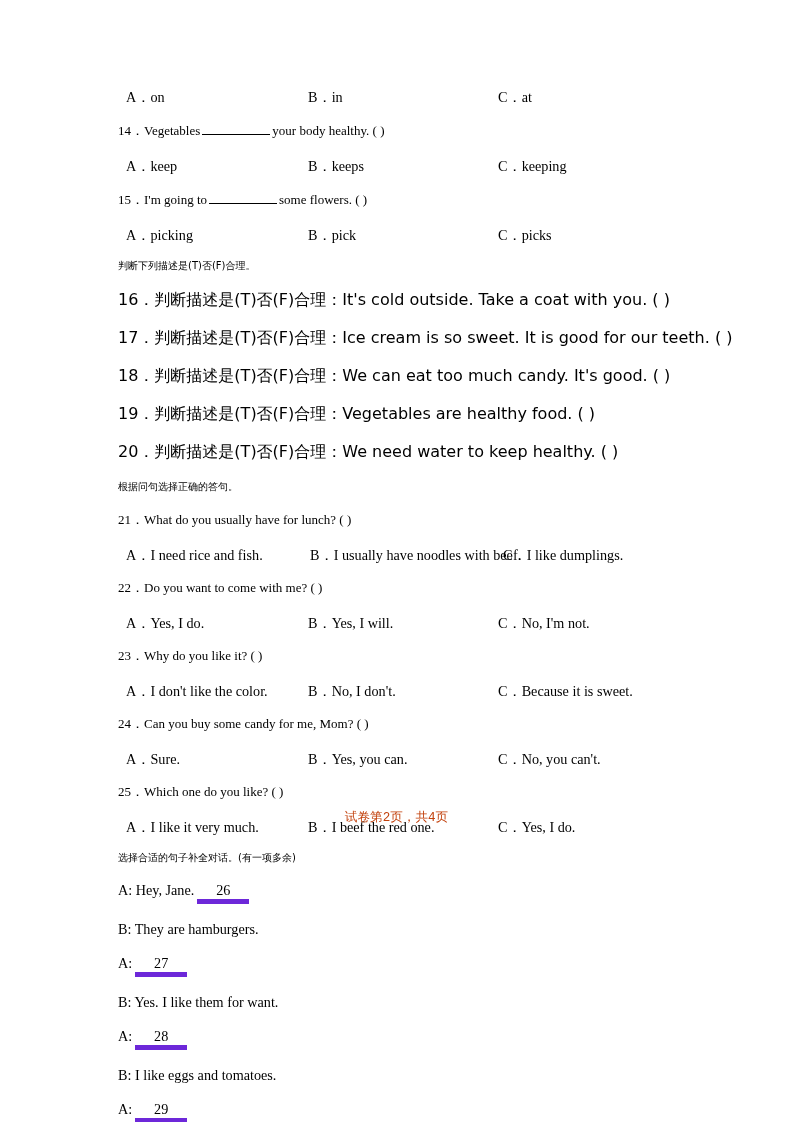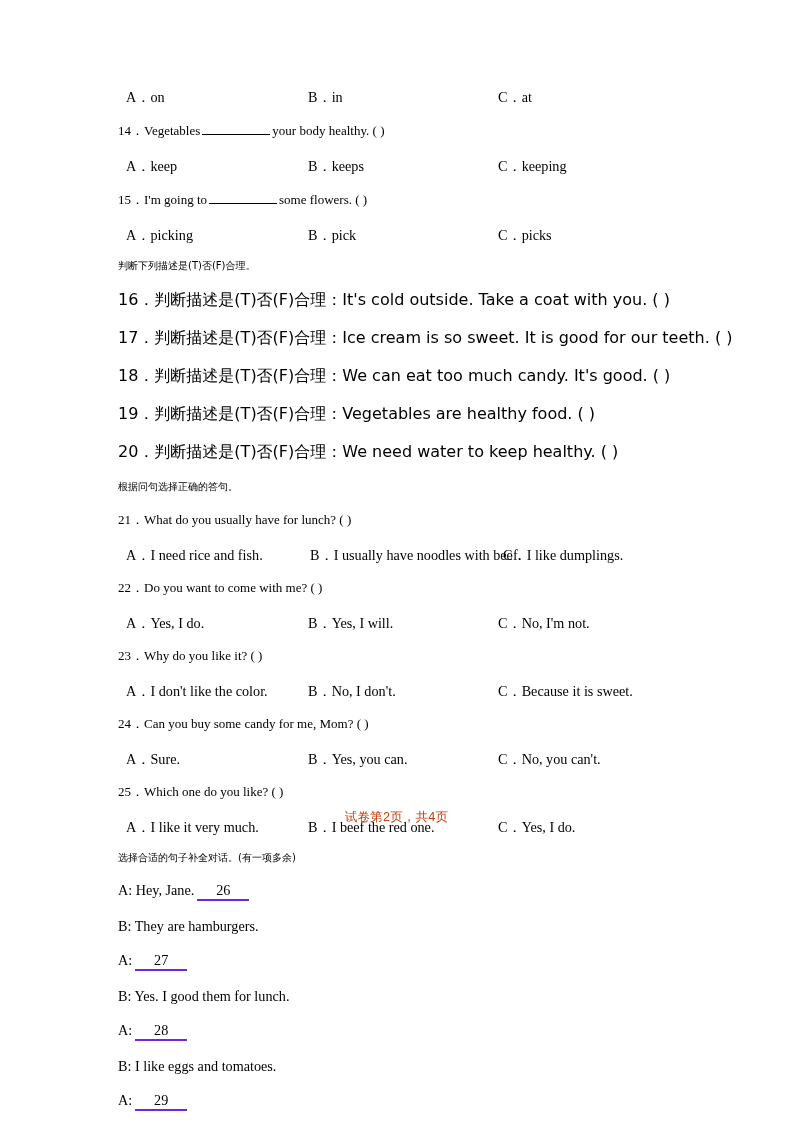--- a/index.html
+++ b/index.html
@@ -50,21 +50,21 @@
   .blank {
     display: inline-block;
     border-bottom: 1px solid #000;
     width: 68px;
     vertical-align: baseline;
     height: 13px;
     margin: 0 2px;
   }
   .blank-sm {
     display: inline-block;
-    border-bottom: 2px solid #6d28d9;
+    border-bottom: 5px solid #6d28d9;
     width: 52px;
     text-align: center;
     vertical-align: baseline;
     margin: 0 3px;
     font-size: 14.2px;
   }
   .tf-line {
     font-size: 13.6px;
     margin-bottom: 17px;
     white-space: nowrap;
@@ -189,21 +189,21 @@
   <div class="dialog-line">
     <span>A: Hey, Jane.</span><span class="blank-sm">26</span>
   </div>
   <div class="dialog-line">
     <span>B: They are hamburgers.</span>
   </div>
   <div class="dialog-line">
     <span>A:</span><span class="blank-sm">27</span>
   </div>
   <div class="dialog-line">
-    <span>B: Yes. I good them for lunch.</span>
+    <span>B: Yes. I like them for want.</span>
   </div>
   <div class="dialog-line">
     <span>A:</span><span class="blank-sm">28</span>
   </div>
   <div class="dialog-line">
     <span>B: I like eggs and tomatoes.</span>
   </div>
   <div class="dialog-line">
     <span>A:</span><span class="blank-sm">29</span>
   </div>

